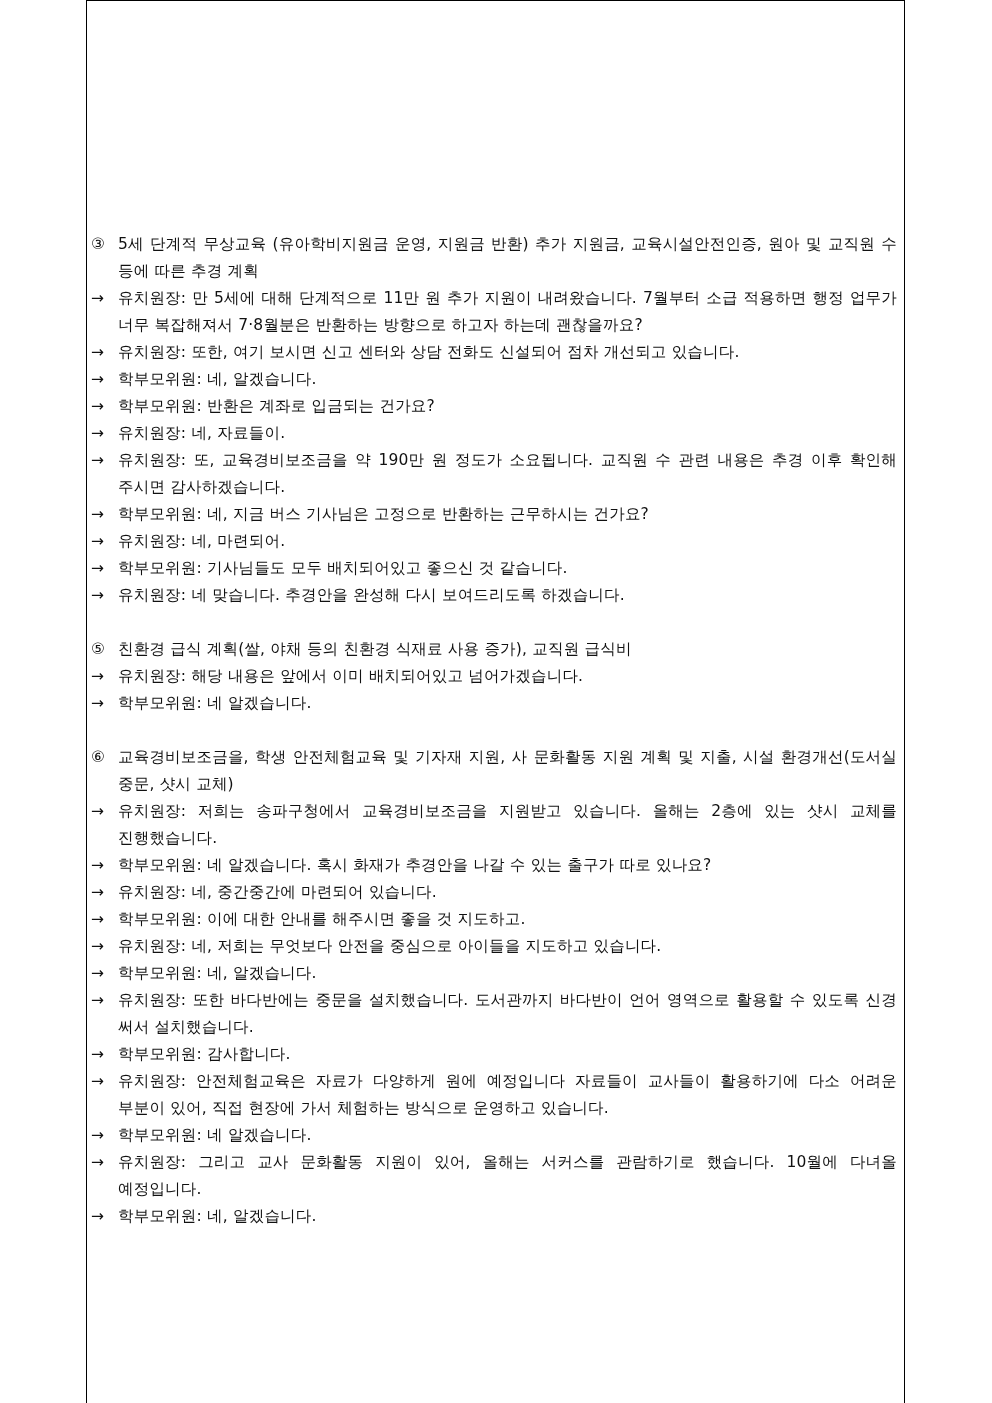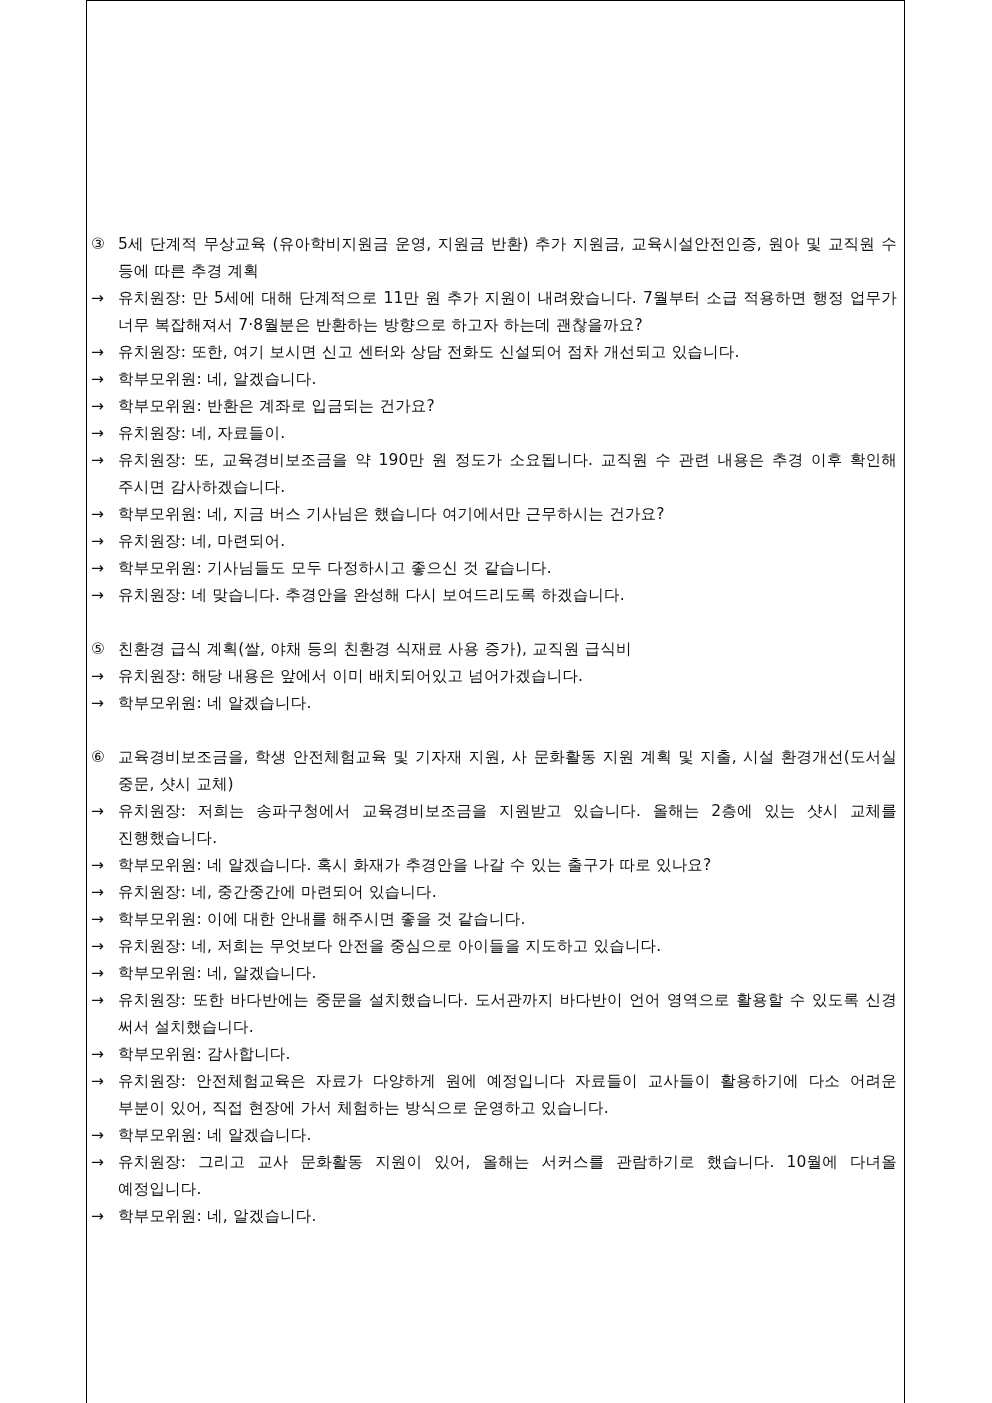--- a/index.html
+++ b/index.html
@@ -93,29 +93,29 @@
         <div class="para">
           <span class="marker">→</span>
           <span class="text"><span class="speaker">유치원장</span><span>네, 자료들이.</span></span>
         </div>
         <div class="para">
           <span class="marker">→</span>
           <span class="text"><span class="speaker">유치원장</span><span>또, 교육경비보조금을 약 190만 원 정도가 소요됩니다. 교직원 수 관련 내용은 추경 이후 확인해 주시면 감사하겠습니다.</span></span>
         </div>
         <div class="para">
           <span class="marker">→</span>
-          <span class="text"><span class="speaker">학부모위원</span><span>네, 지금 버스 기사님은 했습니다 여기에서만 근무하시는 건가요?</span></span>
+          <span class="text"><span class="speaker">학부모위원</span><span>네, 지금 버스 기사님은 고정으로 반환하는 근무하시는 건가요?</span></span>
         </div>
         <div class="para">
           <span class="marker">→</span>
           <span class="text"><span class="speaker">유치원장</span><span>네, 마련되어.</span></span>
         </div>
         <div class="para">
           <span class="marker">→</span>
-          <span class="text"><span class="speaker">학부모위원</span><span>기사님들도 모두 다정하시고 좋으신 것 같습니다.</span></span>
+          <span class="text"><span class="speaker">학부모위원</span><span>기사님들도 모두 배치되어있고 좋으신 것 같습니다.</span></span>
         </div>
         <div class="para">
           <span class="marker">→</span>
           <span class="text"><span class="speaker">유치원장</span><span>네 맞습니다. 추경안을 완성해 다시 보여드리도록 하겠습니다.</span></span>
         </div>
       </div>
   </div>
 
   <div class="section">
     <div class="para">
@@ -147,21 +147,21 @@
         <div class="para">
           <span class="marker">→</span>
           <span class="text"><span class="speaker">학부모위원</span><span>네 알겠습니다. 혹시 화재가 추경안을 나갈 수 있는 출구가 따로 있나요?</span></span>
         </div>
         <div class="para">
           <span class="marker">→</span>
           <span class="text"><span class="speaker">유치원장</span><span>네, 중간중간에 마련되어 있습니다.</span></span>
         </div>
         <div class="para">
           <span class="marker">→</span>
-          <span class="text"><span class="speaker">학부모위원</span><span>이에 대한 안내를 해주시면 좋을 것 같습니다.</span></span>
+          <span class="text"><span class="speaker">학부모위원</span><span>이에 대한 안내를 해주시면 좋을 것 지도하고.</span></span>
         </div>
         <div class="para">
           <span class="marker">→</span>
           <span class="text"><span class="speaker">유치원장</span><span>네, 저희는 무엇보다 안전을 중심으로 아이들을 지도하고 있습니다.</span></span>
         </div>
         <div class="para">
           <span class="marker">→</span>
           <span class="text"><span class="speaker">학부모위원</span><span>네, 알겠습니다.</span></span>
         </div>
         <div class="para">

